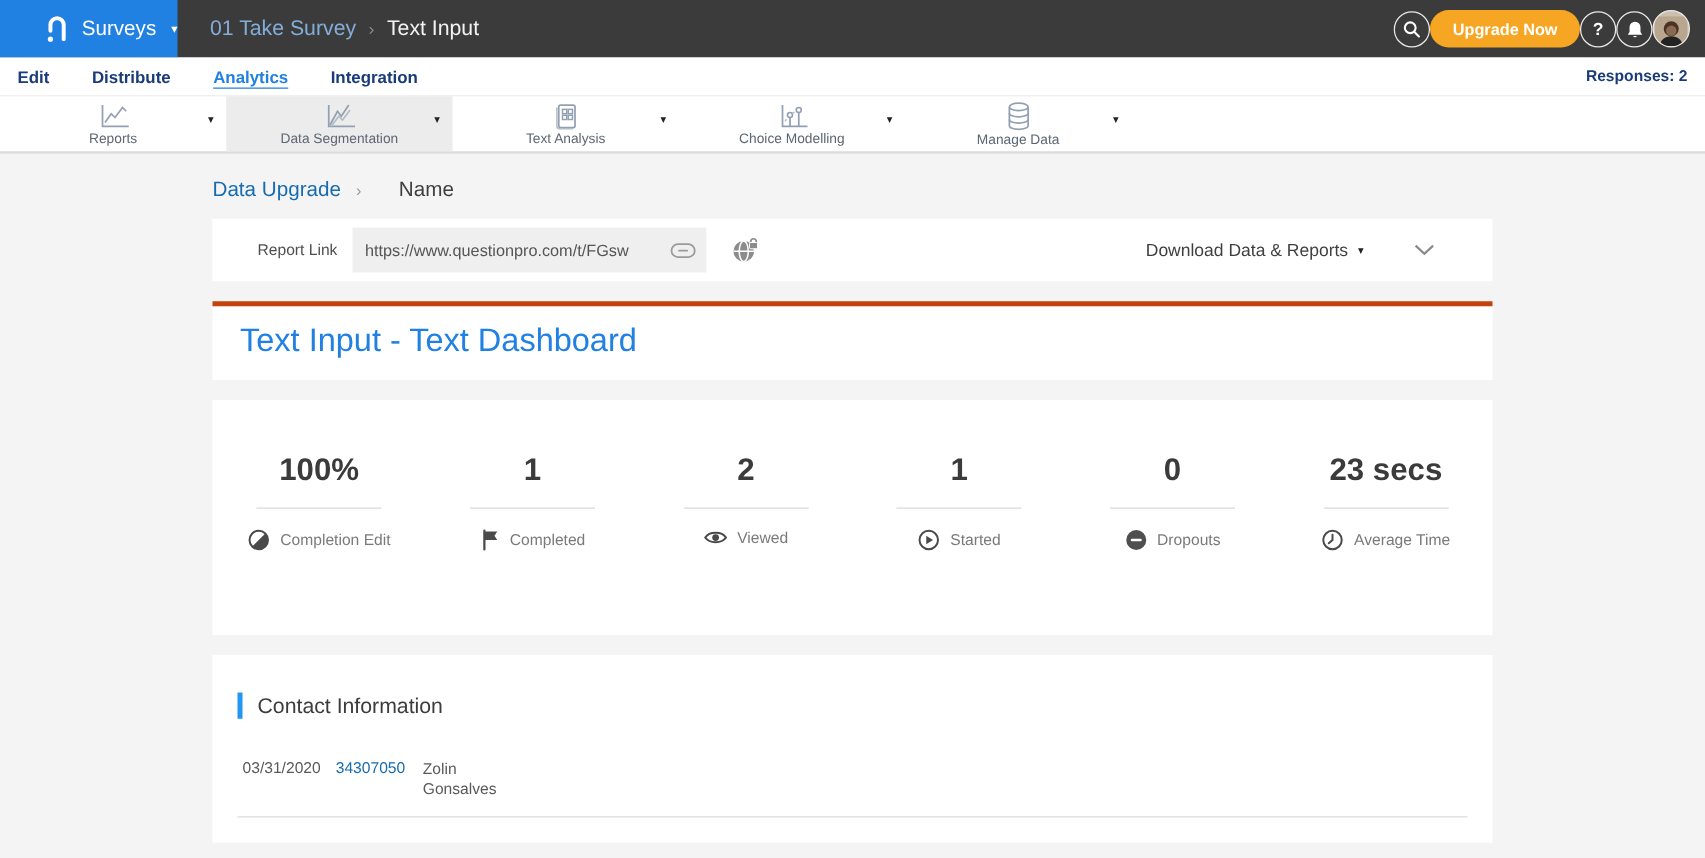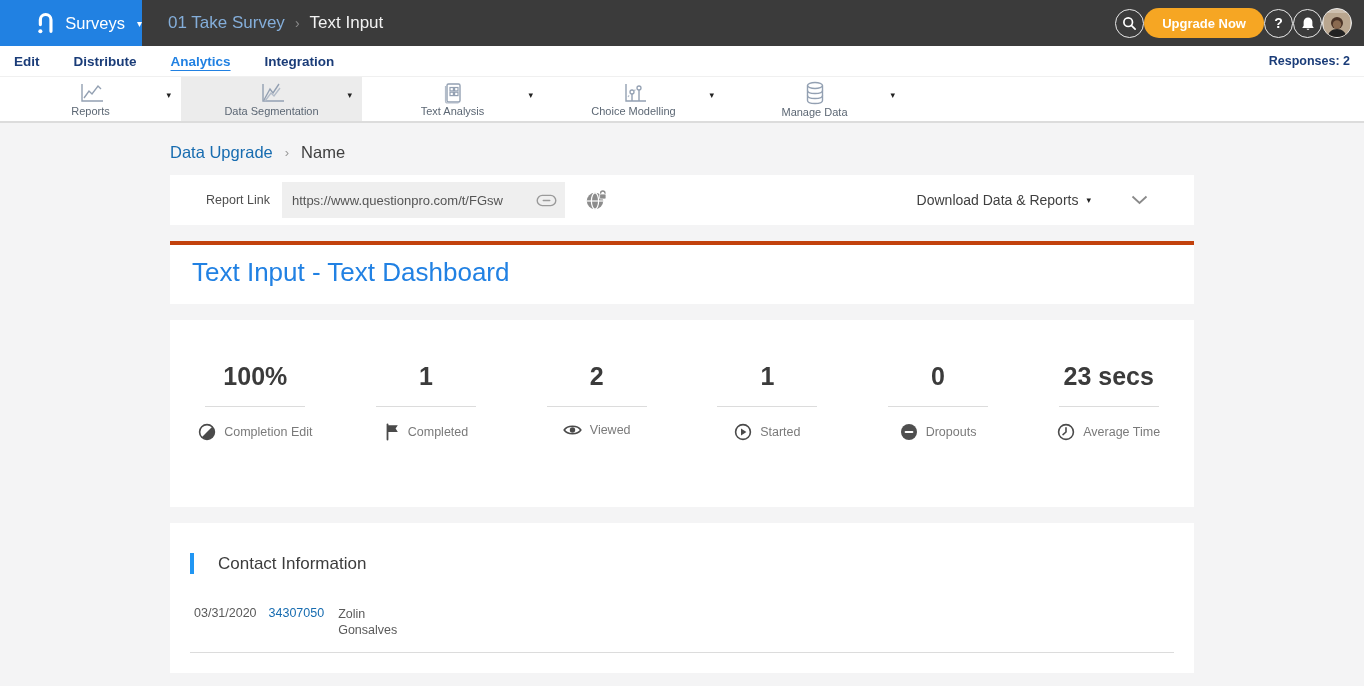--- a/index.html
+++ b/index.html
@@ -38,21 +38,21 @@
   .tb-item.active { background:#ececec; }
   .tb-item .tb-label { font-size:11px; color:#5c6774; margin-top:1px; }
   .tb-item .tb-caret { position:absolute; right:10px; top:13px; font-size:9px; color:#222; }
   .tb-icon svg { display:block; }
 
   
   .content { width:1024px; margin:0 auto; }
   .crumb2 { padding:20px 0 13px; display:flex; align-items:center; gap:12px; font-size:16.5px; }
   .crumb2 .parent { color:#176cb0; cursor:pointer; }
   .crumb2 .sep { color:#9a9a9a; font-size:13px; }
-  .crumb2 .current { color:#3f3f3f; }
+  .crumb2 .current { color:#3f3f3f;margin-left:18px; }
 
   .card { background:#fff; }
 
   
   .report-card { height:50px; display:flex; align-items:center; padding:0 46px 0 36px; }
   .rl-label { font-size:12.5px; color:#4e4e4e; }
   .url-box { margin-left:12px; width:283px; height:36px; background:#efefef; display:flex;
              align-items:center; padding:0 8px 0 10px; }
   .url-box input { flex:1; border:none; background:transparent; font-family:Liberation Sans, sans-serif; font-size:13px;
                    color:#555; outline:none; min-width:0; }
@@ -72,21 +72,21 @@
   .stat { flex:1; text-align:center; }
   .stat-value { font-size:25px; font-weight:bold; color:#3b3b3b; }
   .stat-rule { width:100px; border:none; border-top:1px solid #dcdcdc; margin:15px auto 16px; }
   .stat-label-row { display:inline-flex; align-items:center; gap:8px; }
   .stat-label { font-size:12.5px; color:#7a7a7a; }
 
   
   .contact-card { margin-top:16px; height:150px; padding:0 20px; }
   .section-head { display:flex; align-items:center; padding-top:30px; }
   .section-bar { width:4px; height:21px; background:#2196f3; }
-  .section-title { margin-left:24px; font-size:17px; color:#3c3c3c; }
+  .section-title { margin-left:12px; font-size:17px; color:#3c3c3c; }
   .contact-row { margin-top:32px; display:flex; align-items:flex-start; margin-left:4px; }
   .c-date { font-size:12.5px; color:#5a5a5a; }
   .c-id { font-size:12.5px; color:#176cb0; margin-left:12px; cursor:pointer; }
   .c-name { font-size:12.5px; color:#5a5a5a; margin-left:14px; line-height:1.3; }
   .contact-divider { border:none; border-top:1px solid #dcdcdc; margin-top:13px; }
 </style>
 </head>
 <body>
 
 <div class="app-header">

